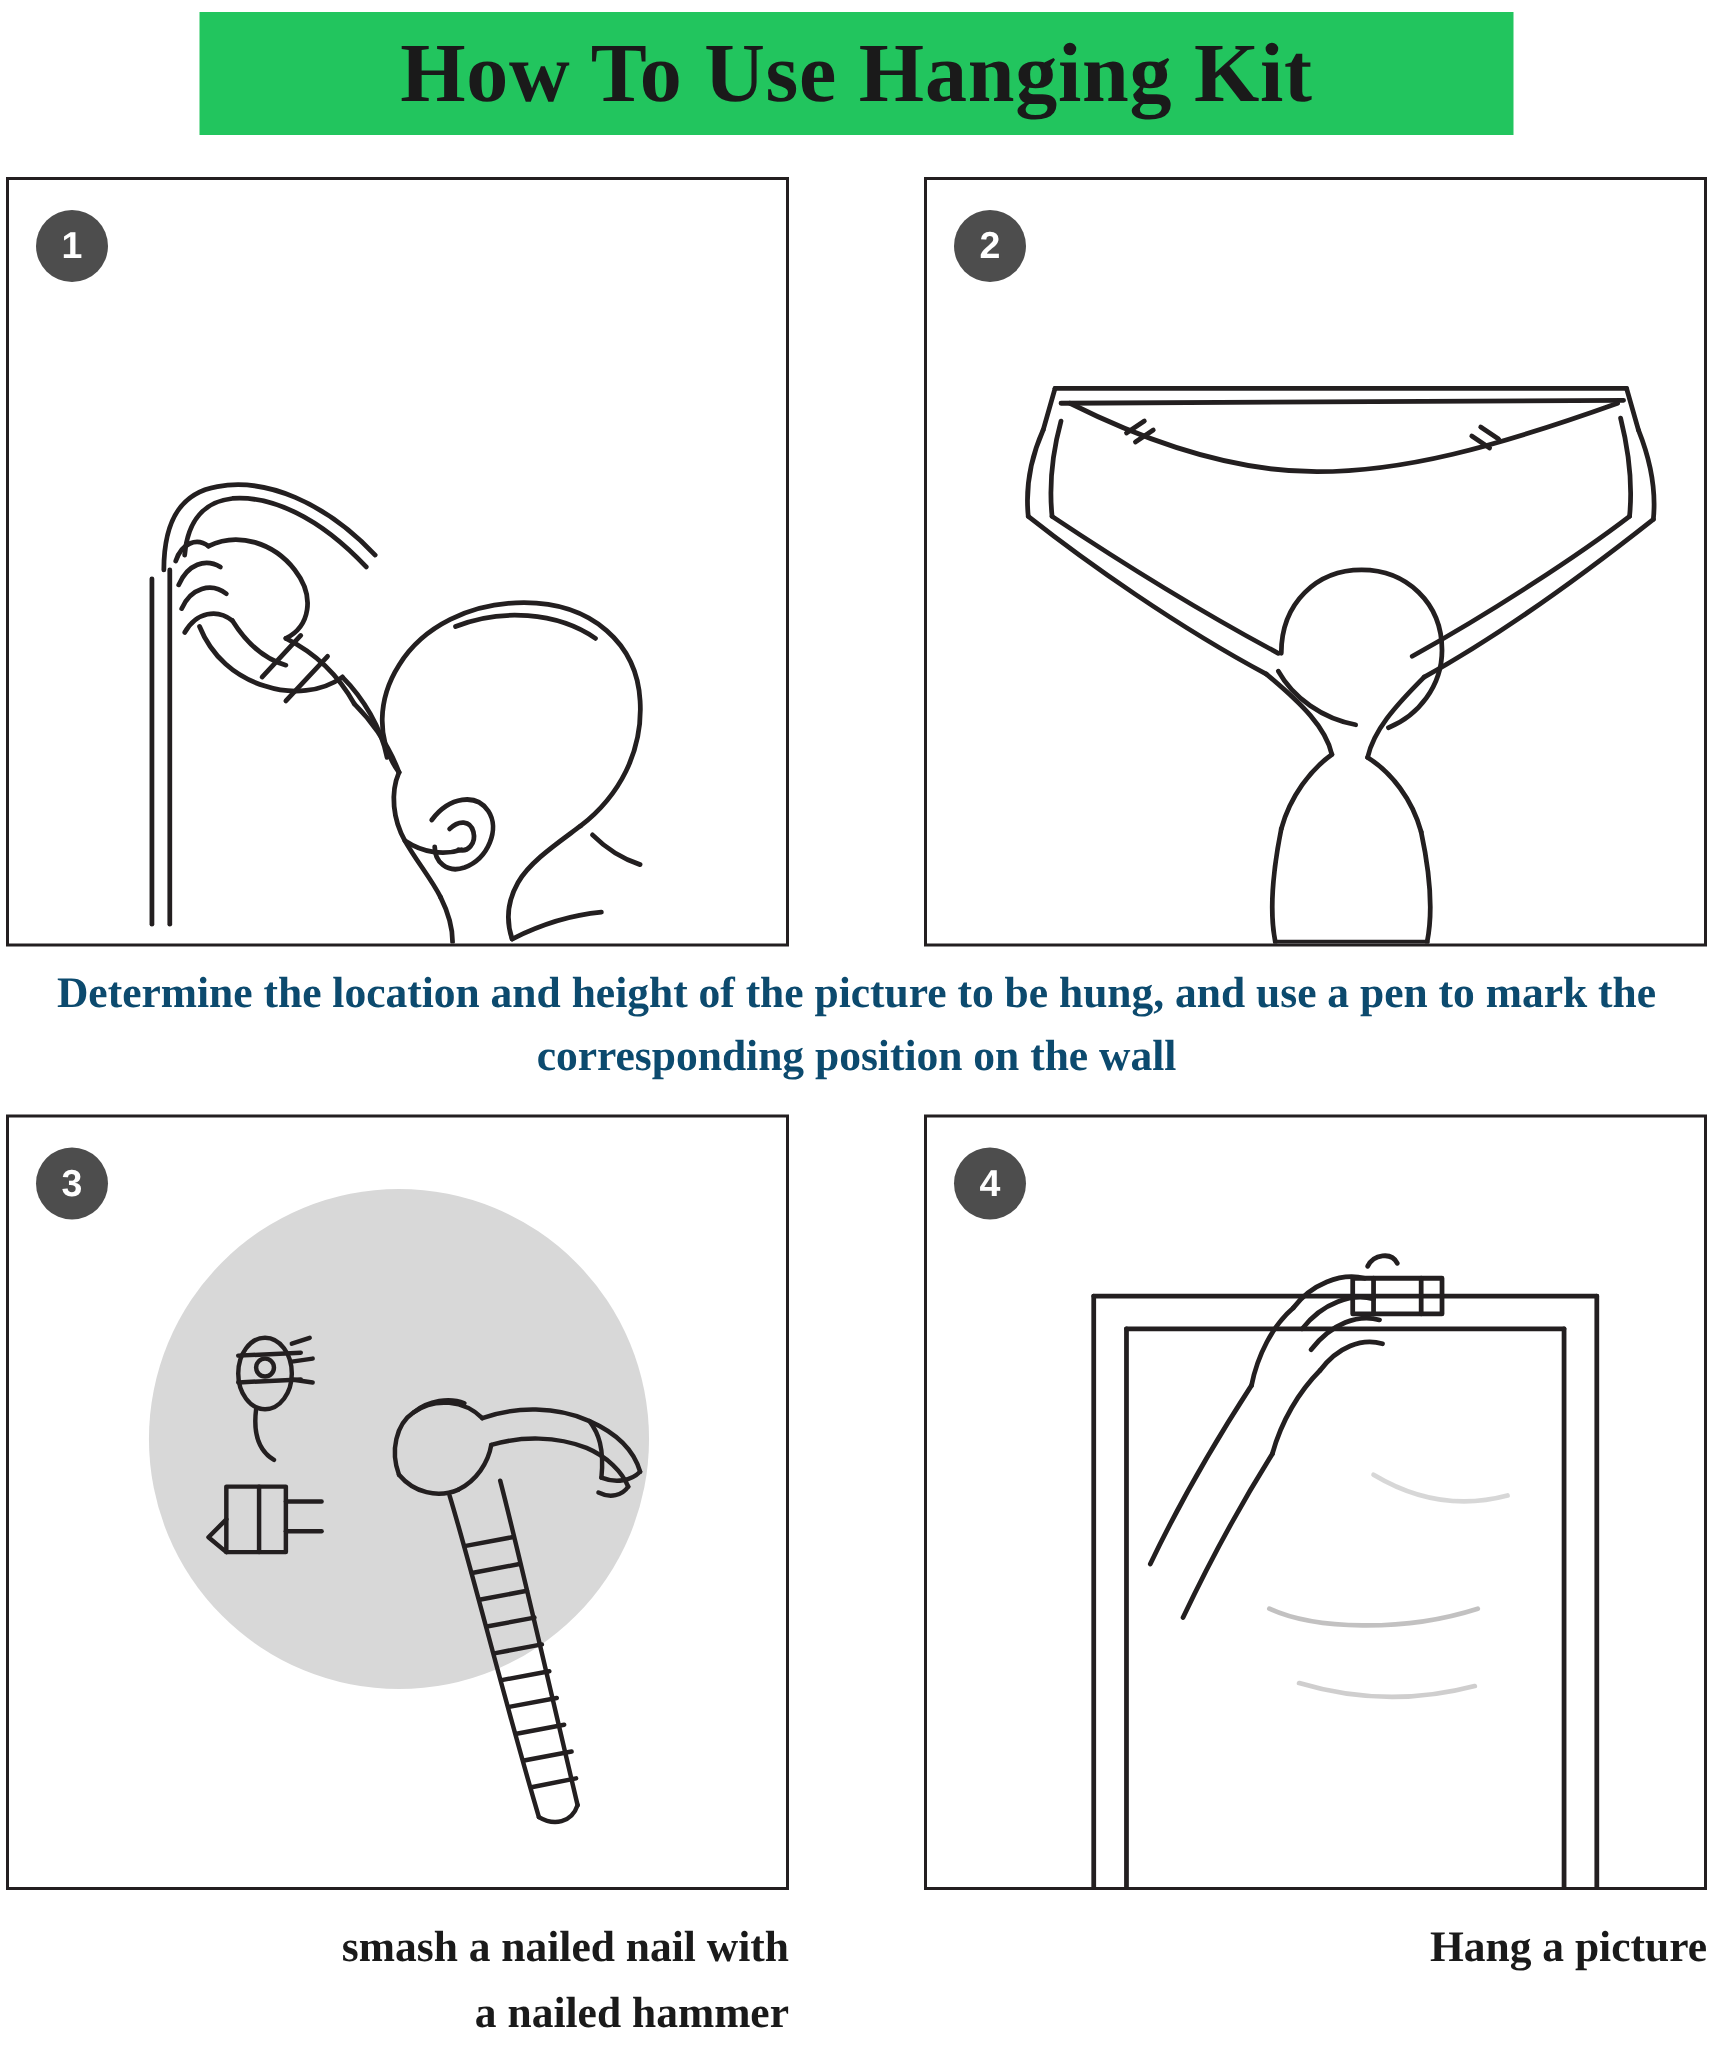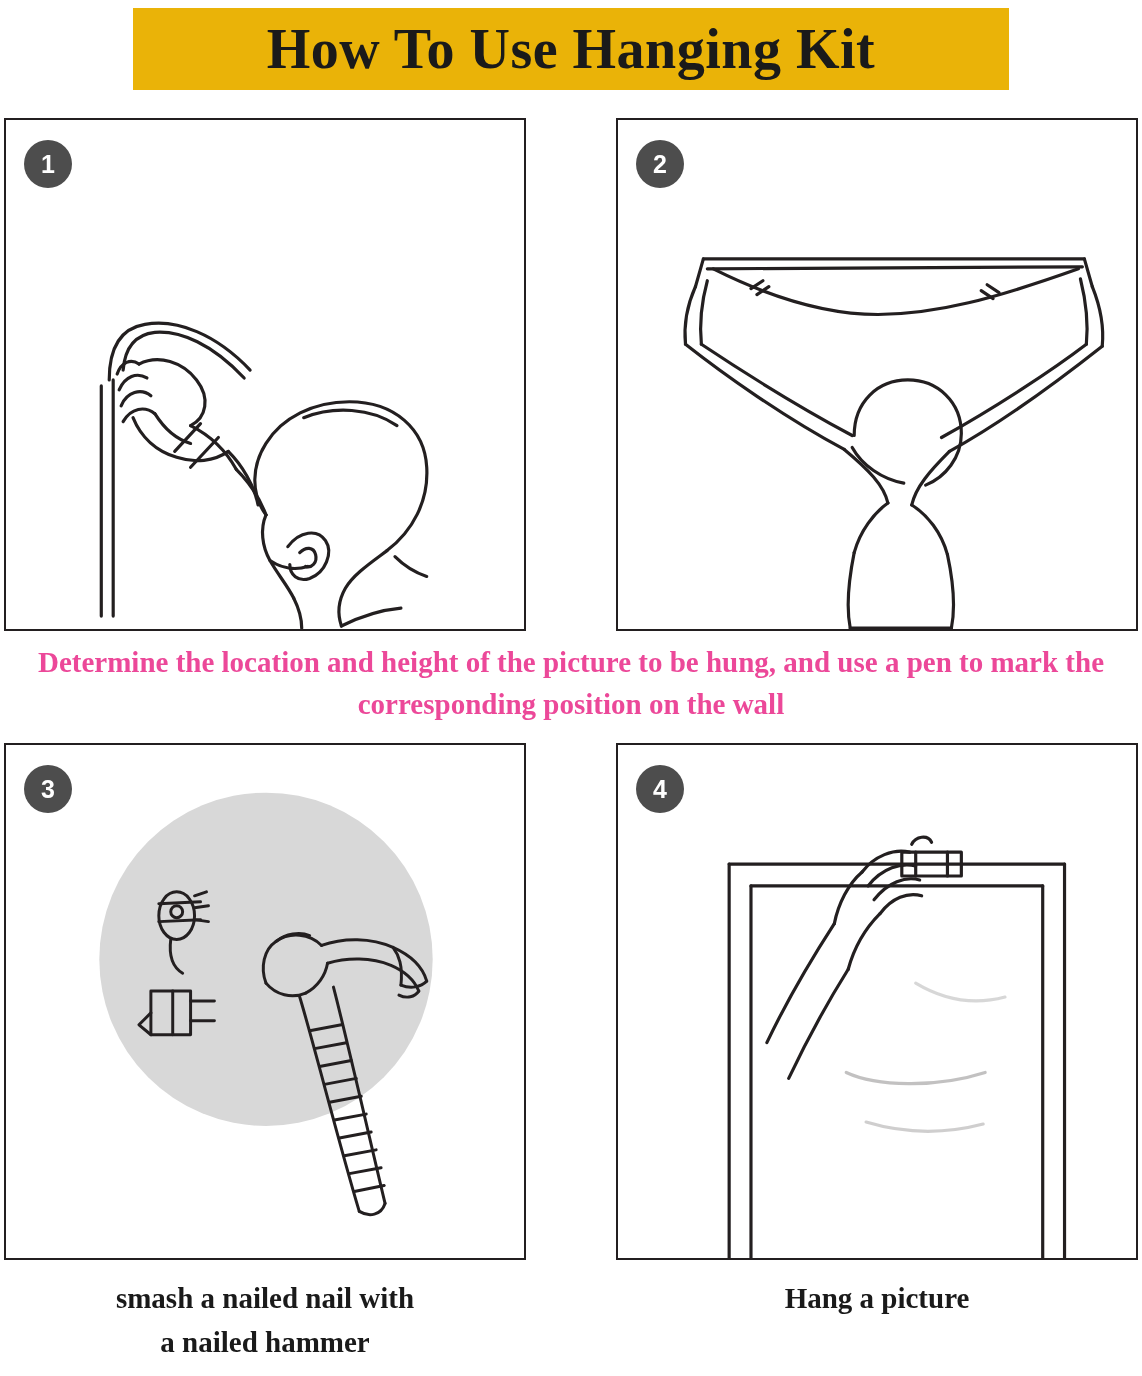--- a/index.html
+++ b/index.html
@@ -20,21 +20,21 @@
     height: 1376px;
     position: relative;
     box-sizing: border-box;
   }
 
   
   .title-bar {
     margin: 8px auto 0 auto;
     width: 876px;
     height: 82px;
-    background: #eab308;
+    background: #22c55e;
     display: flex;
     align-items: center;
     justify-content: center;
   }
   .title-bar .title-text {
     font-family: "Liberation Serif", serif;
     font-weight: bold;
     font-size: 56px;
     line-height: 58px;
     letter-spacing: 0.5px;
@@ -90,32 +90,32 @@
 
   
   .caption-wide {
     width: 1100px;
     margin: 10px auto 0 auto;
     text-align: center;
     font-family: "Liberation Serif", serif;
     font-weight: bold;
     font-size: 29px;
     line-height: 42px;
-    color: #ec4899;
+    color: #0c4a6e;
   }
   .caption-cell {
     margin-top: 16px;
     text-align: center;
     font-family: "Liberation Serif", serif;
     font-weight: bold;
     font-size: 29px;
     line-height: 44px;
     color: #1a1a1a;
   }
-  .caption-cell .line { display: block; }
+  .caption-cell .line { display: block; text-align: right; }
 </style>
 </head>
 <body>
 
 <div class="sheet">
 
   <div class="title-bar">
     <div class="title-text">How To Use Hanging Kit</div>
   </div>
 

